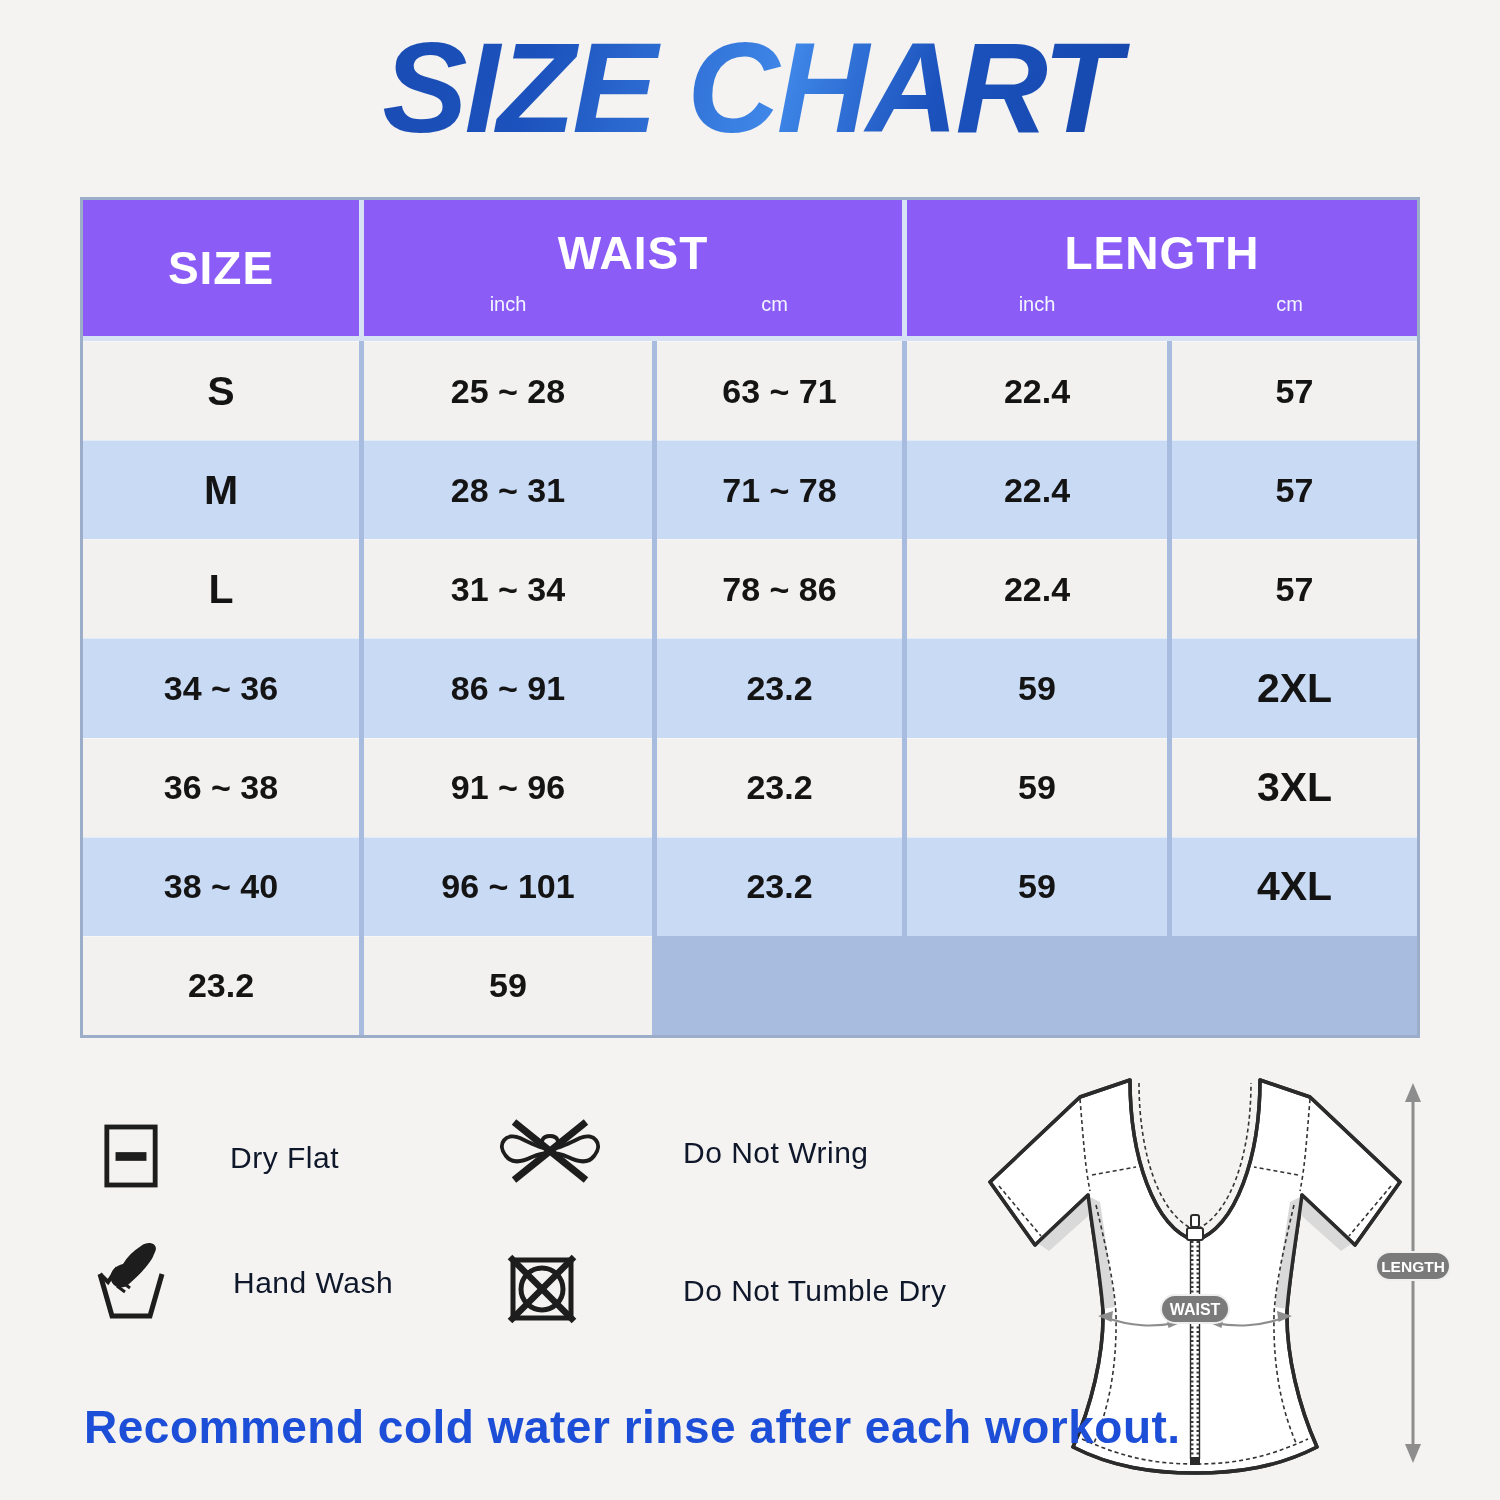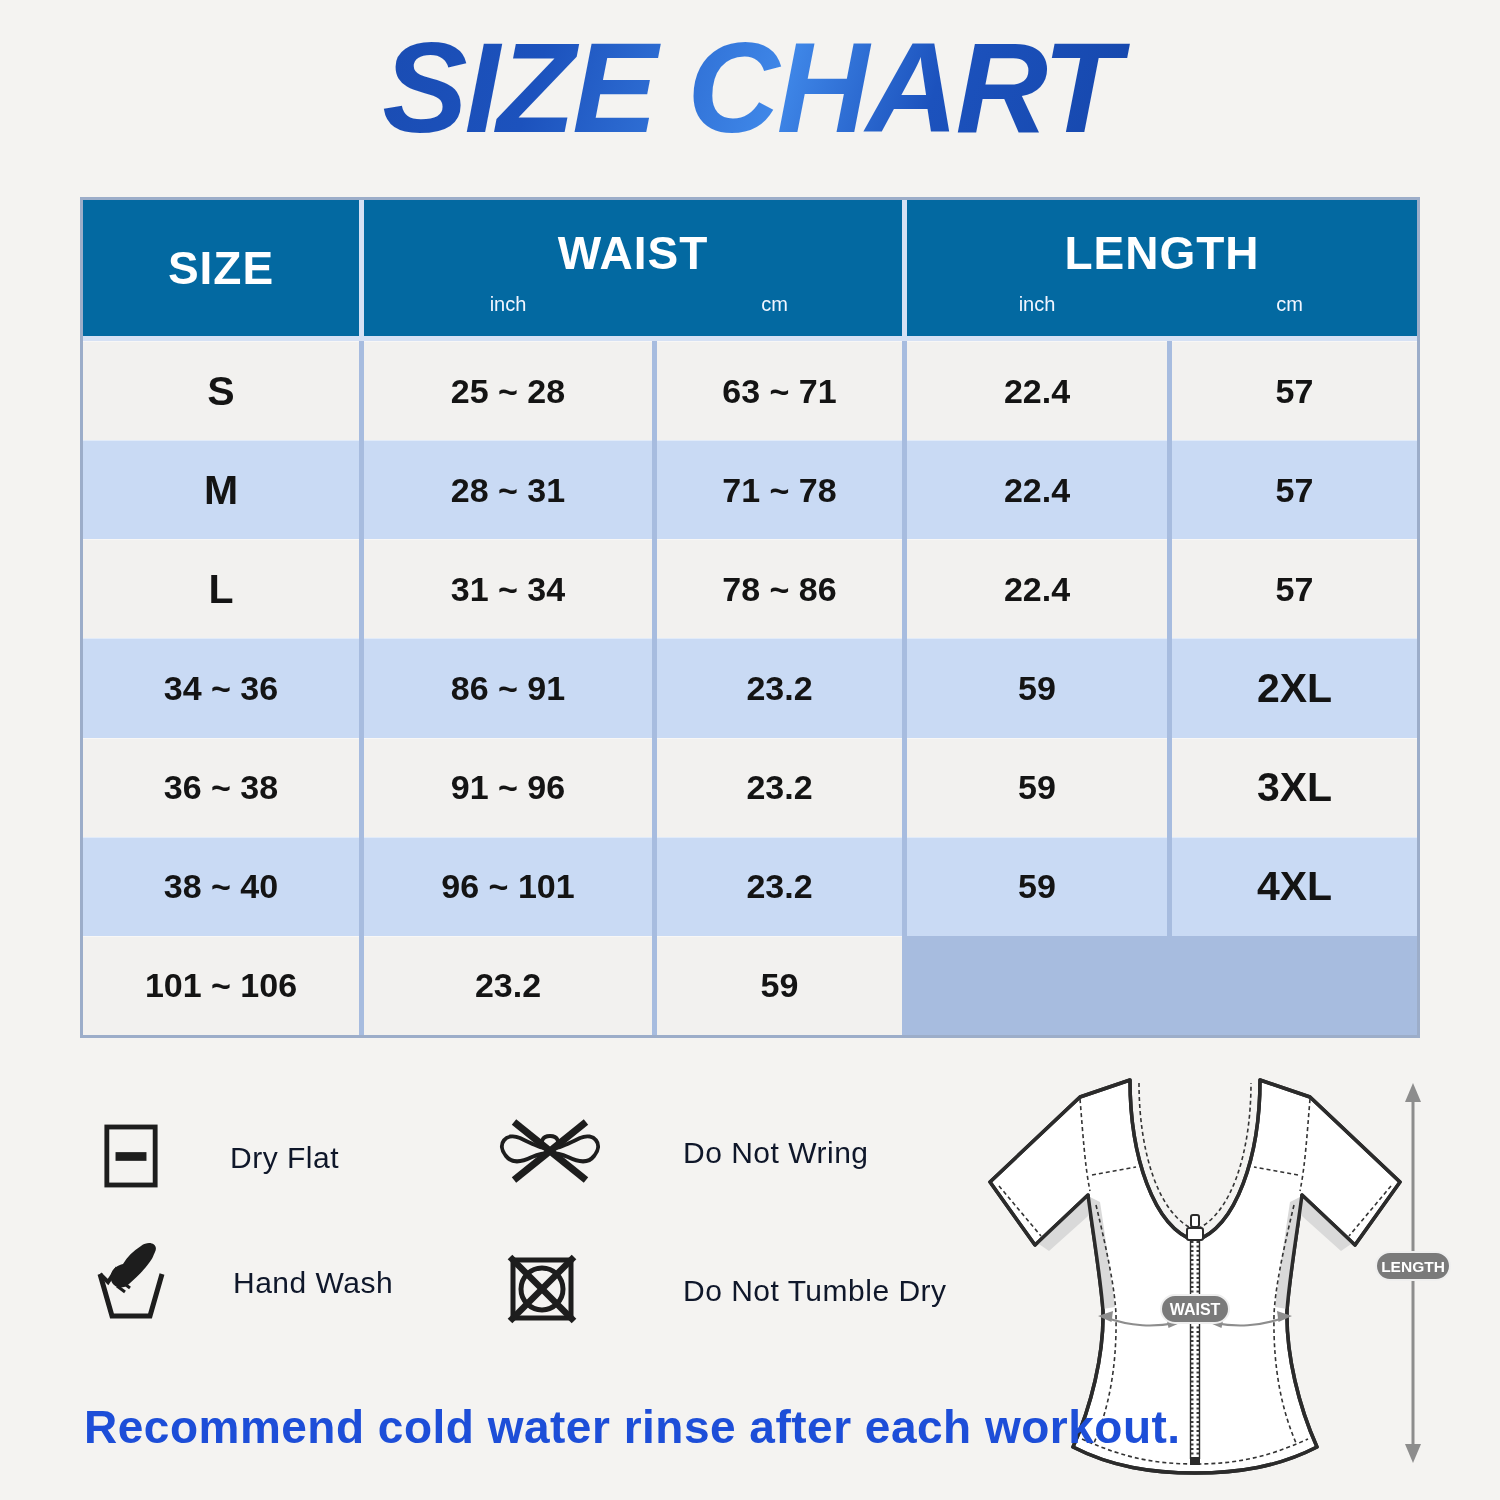--- a/index.html
+++ b/index.html
@@ -23,21 +23,21 @@
   .size-table {
     position:absolute; left:80px; top:197px; width:1340px; height:841px;
     border:3px solid #9cadc9; background:#a7bcdf;
     display:flex; flex-direction:column;
   }
   .thead {
     display:grid; grid-template-columns:276px 538px 510px; gap:5px;
     background:#d6e1f4; border-bottom:5px solid #d6e1f4;
     height:141px; flex:0 0 141px;
   }
-  .th { background:#0369a1; color:#ffffff; position:relative; }
+  .th { background:#8b5cf6; color:#ffffff; position:relative; }
   .th-simple { display:flex; align-items:center; justify-content:center;
     font-size:46px; font-weight:bold; letter-spacing:1px; }
   .th-group .big {
     position:absolute; top:26px; left:0; right:0; text-align:center;
     font-size:46px; font-weight:bold; letter-spacing:1px;
   }
   .th-group .units {
     position:absolute; bottom:20px; left:0; right:0;
     display:grid; font-size:20px; font-weight:normal; color:#f2f6ff;
   }
@@ -133,21 +133,20 @@
       <div class="c">23.2</div>
       <div class="c">59</div>
 
       <div class="c size-col">3XL</div>
       <div class="c">38 ~ 40</div>
       <div class="c">96 ~ 101</div>
       <div class="c">23.2</div>
       <div class="c">59</div>
 
       <div class="c size-col">4XL</div>
-      <div class="c">101 ~ 106</div>
       <div class="c">23.2</div>
       <div class="c">59</div>
     </div>
   </div>
 
   <div class="care-item ci-dry-flat">
     <span>
       <svg width="58" height="68" viewBox="0 0 60 70">
         <rect x="5" y="5" width="50" height="60" fill="none" stroke="#1d1d1d" stroke-width="5"></rect>
         <rect x="14" y="31" width="32" height="9" fill="#1d1d1d"></rect>

